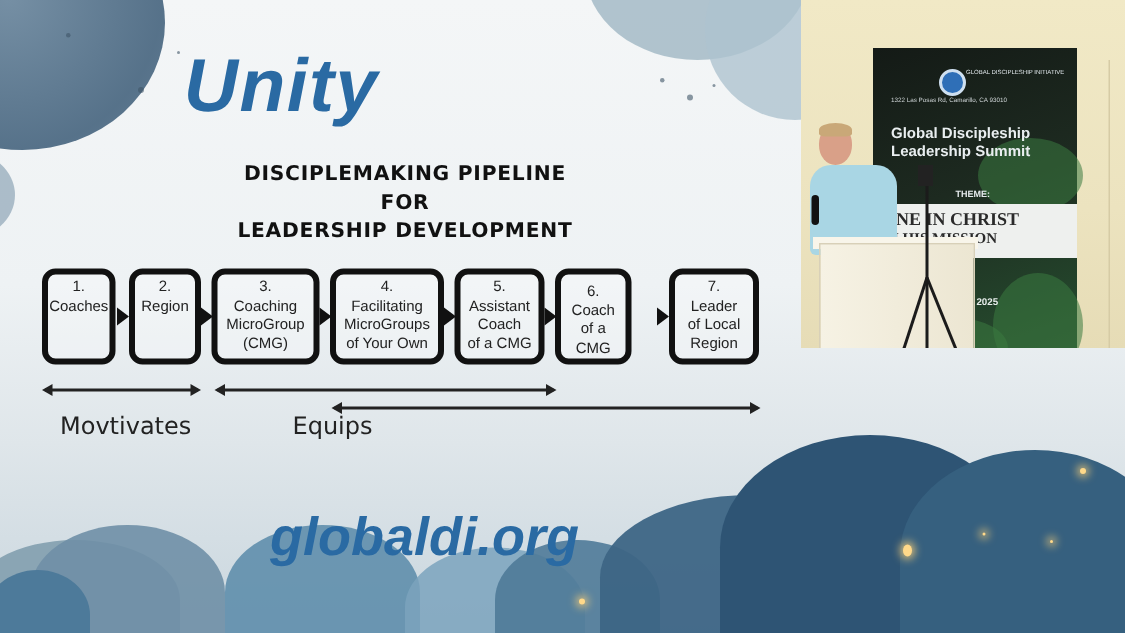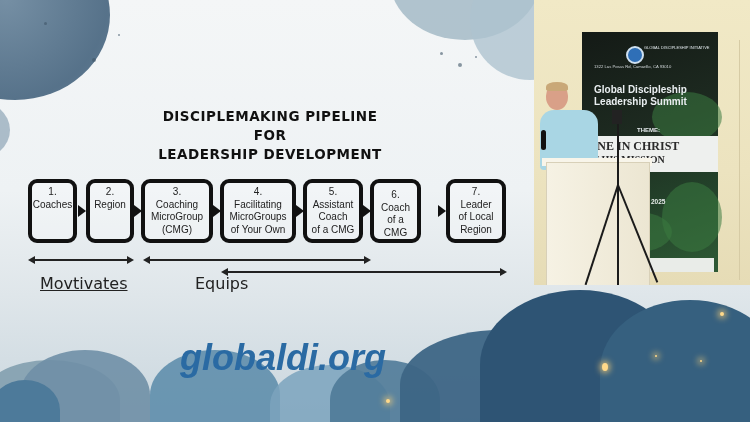--- a/index.html
+++ b/index.html
@@ -23,21 +23,21 @@
   .step{position:absolute;top:179px;height:64px;border:4px solid #111;border-radius:9px;box-sizing:border-box;background:rgba(255,255,255,.25);
     display:flex;flex-direction:column;align-items:center;justify-content:flex-start;padding-top:3px;text-align:center;color:#222;font-size:10px;line-height:12.5px;}
   .step .num{font-size:10px;}
   .conn{position:absolute;top:205px;width:0;height:0;border-top:6px solid transparent;border-bottom:6px solid transparent;border-left:8px solid #111;}
   .arrow{position:absolute;height:2px;background:#222;}
   .arrow::before,.arrow::after{content:"";position:absolute;top:-3px;width:0;height:0;border-top:4px solid transparent;border-bottom:4px solid transparent;}
   .arrow::before{left:-2px;border-right:7px solid #222;}
   .arrow::after{right:-2px;border-left:7px solid #222;}
   .phase{position:absolute;top:274px;font-size:16px;color:#222;font-family:"DejaVu Sans",sans-serif;}
   .website{position:absolute;left:180px;top:305px;font-size:36px;font-weight:bold;font-style:italic;color:#2a6aa3;margin-top:32px;}
-  .photo{position:absolute;left:534px;top:0;width:216px;height:285px;overflow:hidden;background:#efe6c2;}
+  .photo{position:absolute;left:534px;top:0;width:216px;height:232px;overflow:hidden;background:#efe6c2;}
   .wall{position:absolute;inset:0;background:linear-gradient(180deg,#f1e9c6 0%,#ece3bf 60%,#e6dcb6 100%);}
   .door{position:absolute;right:0;top:40px;width:10px;height:240px;border-left:1px solid #d6cba5;}
   .banner{position:absolute;left:48px;top:32px;width:136px;height:240px;background:linear-gradient(160deg,#141a16 0%,#1d2a20 40%,#23422a 70%,#2e5a34 100%);}
   .banner .logo{position:absolute;left:44px;top:14px;width:14px;height:14px;border-radius:50%;background:#2f6fb7;border:2px solid #cfe0f0;}
   .banner .logotext{position:absolute;left:62px;top:14px;font-size:4px;line-height:4.5px;color:#dfe6ea;}
   .banner .addr{position:absolute;left:12px;top:32px;font-size:4.2px;color:#d0d6d8;white-space:nowrap;}
   .banner .h{position:absolute;left:12px;font-size:10px;font-weight:bold;color:#e9eef0;white-space:nowrap;}
   .banner .h1{top:52px;}
   .banner .h2{top:64px;}
   .banner .theme{position:absolute;left:55px;top:95px;font-size:6px;font-weight:bold;color:#e5eaec;}
@@ -84,20 +84,21 @@
     <div class="bb" style="left:480px;top:-30px;width:200px;height:150px;background:#2e5474;"></div>
     <div class="bb" style="left:600px;top:-20px;width:180px;height:140px;background:#36607f;"></div>
     <div class="bb" style="left:-10px;top:60px;width:70px;height:60px;background:#4d7a9a;"></div>
   </div>
   <div class="dust" style="left:602px;top:363px;width:6px;height:8px;"></div>
   <div class="dust" style="left:720px;top:312px;width:4px;height:4px;"></div>
   <div class="dust" style="left:386px;top:399px;width:4px;height:4px;"></div>
   <div class="dust" style="left:700px;top:360px;width:2px;height:2px;"></div>
   <div class="dust" style="left:655px;top:355px;width:2px;height:2px;"></div>
 
+  <div class="title">Unity</div>
   <div class="subtitle st1">DISCIPLEMAKING PIPELINE</div>
   <div class="subtitle st3">LEADERSHIP DEVELOPMENT</div>
   <div class="subtitle st2">FOR</div>
 
   <div class="step" style="left:28px;width:49px;">
     <span class="num">1.</span>
     <span>Coaches</span>
   </div>
   <div class="conn" style="left:78px;"></div>
 
@@ -143,21 +144,21 @@
     <span class="num">7.</span>
     <span>Leader</span>
     <span>of Local</span>
     <span>Region</span>
   </div>
 
   <div class="arrow" style="left:30px;top:259px;width:102px;"></div>
   <div class="arrow" style="left:145px;top:259px;width:224px;"></div>
   <div class="arrow" style="left:223px;top:271px;width:282px;"></div>
 
-  <div class="phase" style="left:40px;text-decoration:underline;">Movtivates</div>
+  <div class="phase" style="left:40px;">Movtivates</div>
   <div class="phase" style="left:195px;">Equips</div>
 
   <div class="website">globaldi.org</div>
 
   <div class="photo">
     <div class="wall"></div>
     <div class="door"></div>
     <div class="banner">
       <div class="leaf" style="left:70px;top:60px;width:70px;height:50px;"></div>
       <div class="leaf" style="left:80px;top:150px;width:60px;height:70px;"></div>

